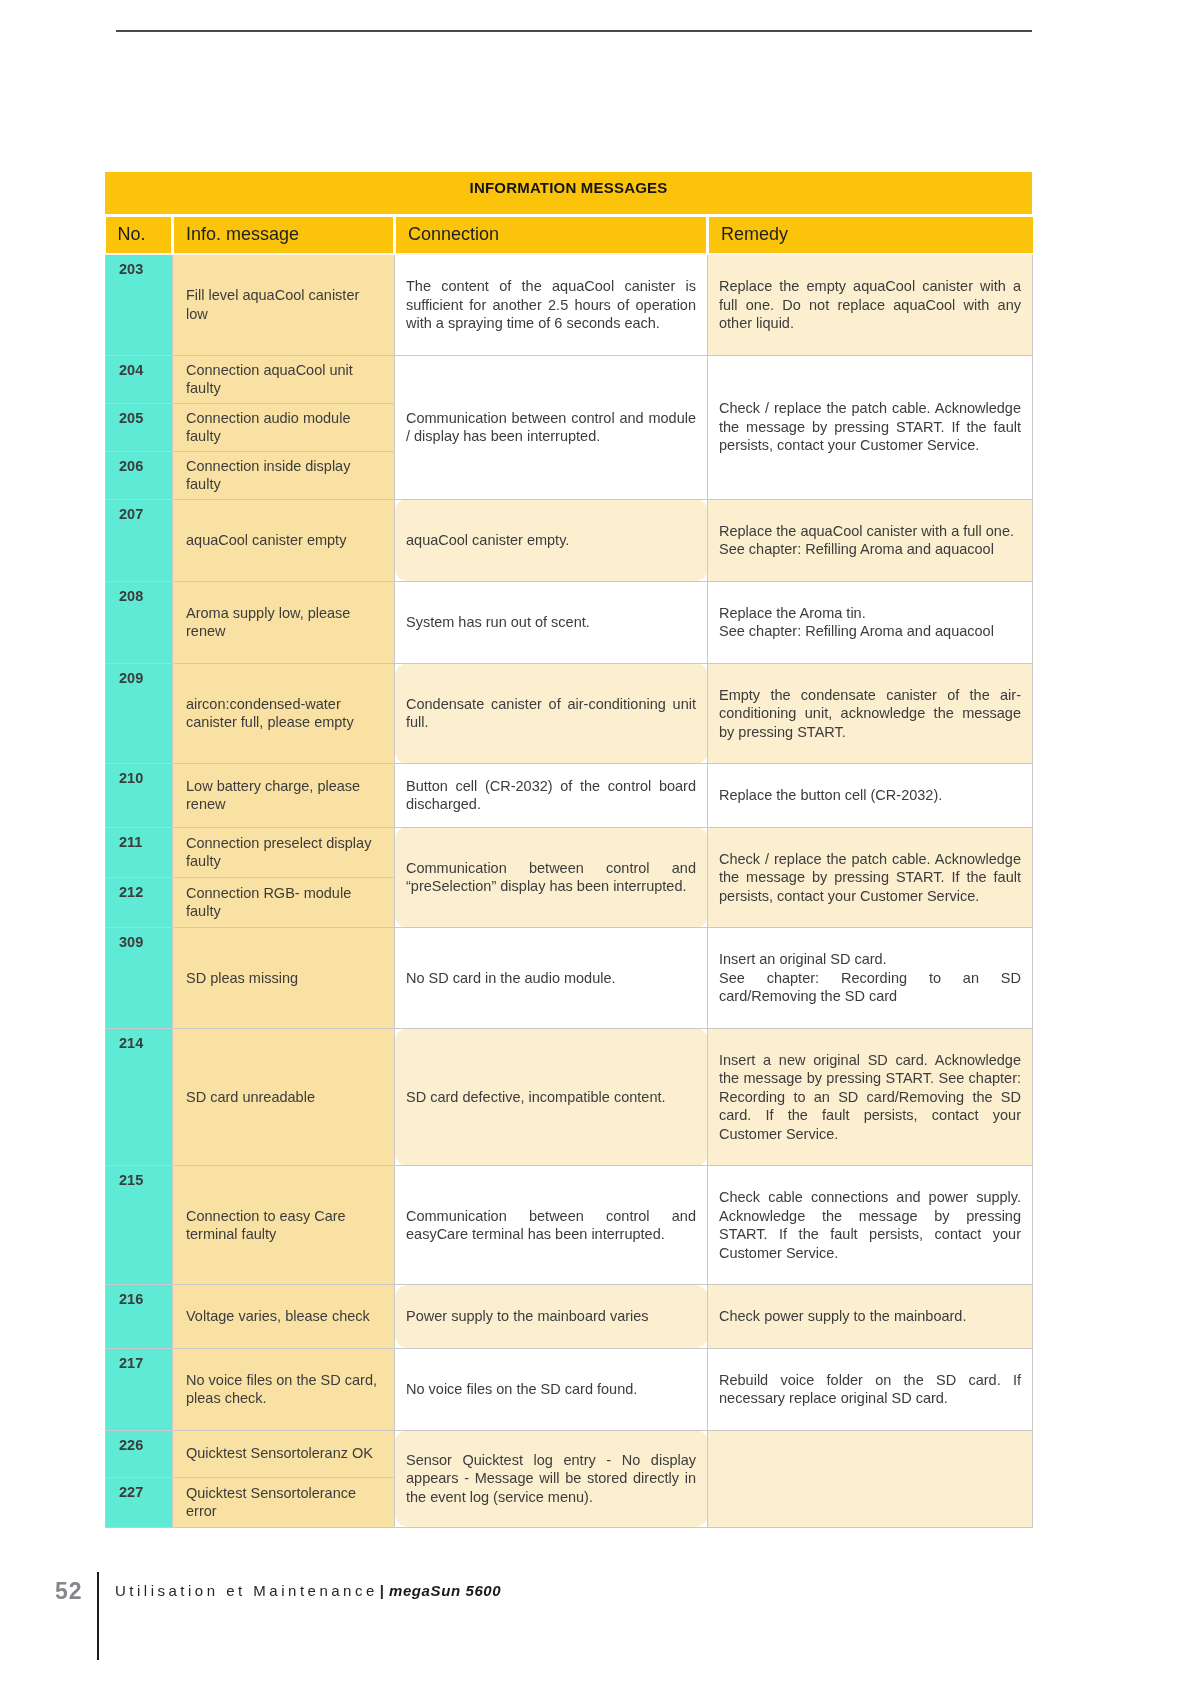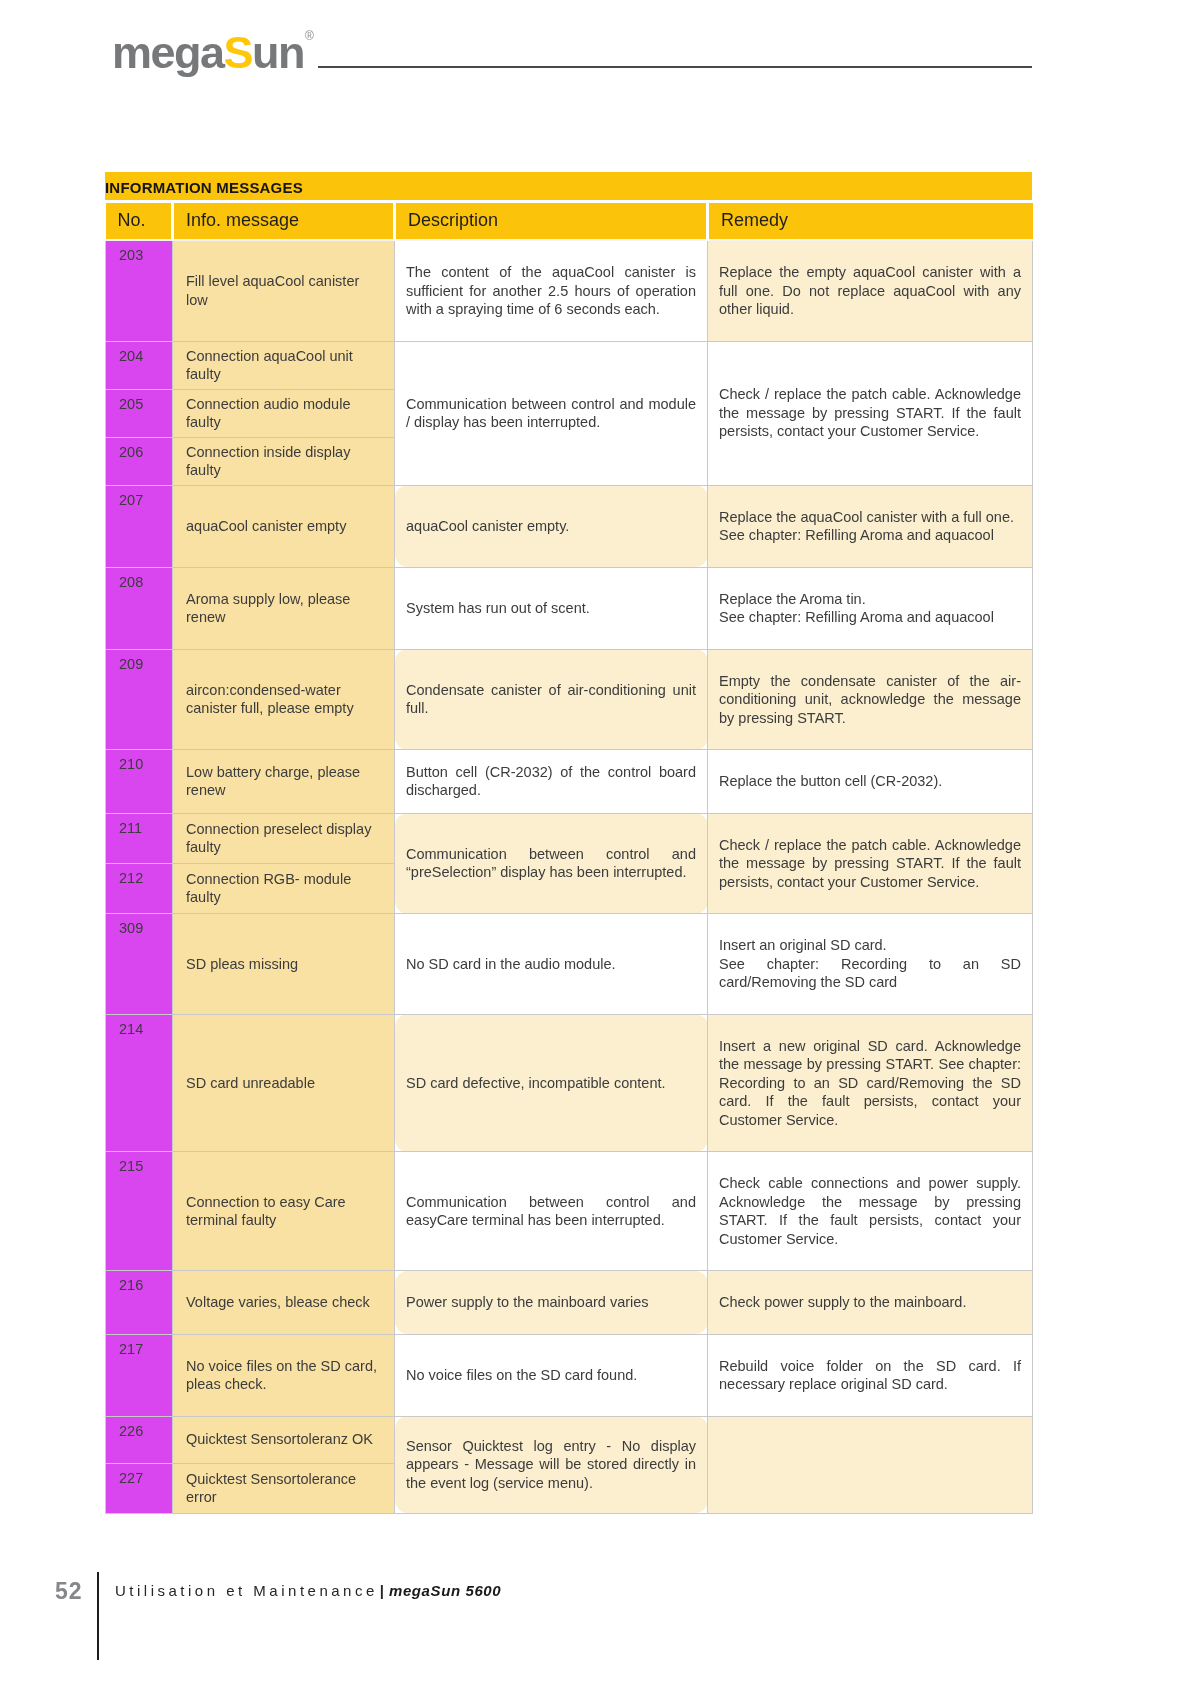--- a/index.html
+++ b/index.html
@@ -12,37 +12,37 @@
   .logo-row { position:absolute; left:112px; top:30px; width:920px; display:flex; align-items:flex-end; }
   .logo { font-weight:bold; font-size:45px; letter-spacing:-1.5px; line-height:1; white-space:nowrap; }
   .logo .g { color:#76787a; }
   .logo .y { color:#ffc60a; }
   .logo .reg { font-size:12px; color:#8a8c8e; vertical-align:28px; letter-spacing:0; margin-left:1px; font-weight:normal; }
   .logo-rule { flex:1; height:2px; background:#4a4a4a; margin-bottom:7px; margin-left:4px; }
 
   
   .table-area { position:absolute; left:105px; top:172px; width:927px; }
   .title-band {
-    height:28px; line-height:32px; background:#fcc30b; text-align:left;
+    height:42px; line-height:32px; background:#fcc30b; text-align:center;
     font-weight:bold; font-size:15px; color:#151515; letter-spacing:.2px; margin-bottom:3px;
   }
   table.info { border-collapse:collapse; width:927px; table-layout:fixed; }
   table.info col.c-no { width:67px; }
   table.info col.c-msg { width:222px; }
   table.info col.c-desc { width:313px; }
   table.info col.c-rem { width:325px; }
 
   th.hdr {
     background:#fcc30b; height:34px; font-weight:normal; font-size:18px; color:#1f1f1f;
     text-align:left; padding:0 6px 2px 12px; border-left:3px solid #ffffff; border-bottom:2px solid #f4f4f4;
   }
   th.hdr:first-child { border-left:none; }
 
   td { border:1px solid #c9c9c9; font-size:14.5px; line-height:18.5px; }
-  td.no   { background:#d946ef; vertical-align:top;    padding:5px 4px 2px 13px; }
+  td.no   { background:#5eead4; vertical-align:top;    padding:5px 4px 2px 13px;font-weight:bold; }
   td.msg  { background:#f9e1a3; vertical-align:middle; padding:3px 10px 3px 13px; }
   td.desc { vertical-align:middle; padding:4px 11px; text-align:justify;border-radius:13px; }
   td.rem  { vertical-align:middle; padding:22px 11px; text-align:justify; white-space:pre-line; }
   .white { background:#ffffff; }
   .cream { background:#fbefd0; }
 
   .h31{height:31px}.h39{height:39px}.h40{height:40px}.h42{height:42px}
   .h43{height:43px}.h44{height:44px}.h57{height:57px}.h76{height:76px}
 
   
@@ -55,38 +55,37 @@
   .footer-text .section { letter-spacing:3.5px; }
   .footer-text .sep { font-weight:bold; margin:0 5px 0 2px; }
   .footer-text .product { font-weight:bold; letter-spacing:.6px; color:#1a1a1a;font-style:italic; }
 </style>
 </head>
 <body>
 
 <div class="page">
 
   <div class="logo-row">
-    <div class="logo"><span class="g">mega</span><span class="y">S</span><span class="g">un</span><span class="reg">®</span></div>
     <div class="logo-rule"></div>
   </div>
 
   <div class="table-area">
     <div class="title-band">INFORMATION MESSAGES</div>
     <table class="info">
       <colgroup>
           <col class="c-no">
           <col class="c-msg">
           <col class="c-desc">
           <col class="c-rem">
         </colgroup>
       <thead>
         <tr>
           <th class="hdr">No.</th>
           <th class="hdr">Info. message</th>
-          <th class="hdr">Description</th>
+          <th class="hdr">Connection</th>
           <th class="hdr">Remedy</th>
         </tr>
       </thead>
       <tbody>
 
         <tr>
           <td class="no h57">203</td>
           <td class="msg">Fill level aquaCool canister low</td>
           <td class="desc white">The content of the aquaCool canister is sufficient for another 2.5 hours of operation with a spraying time of 6 seconds each.</td>
           <td class="rem cream">Replace the empty aquaCool canister with a full one. Do not replace aquaCool with any other liquid.</td>

